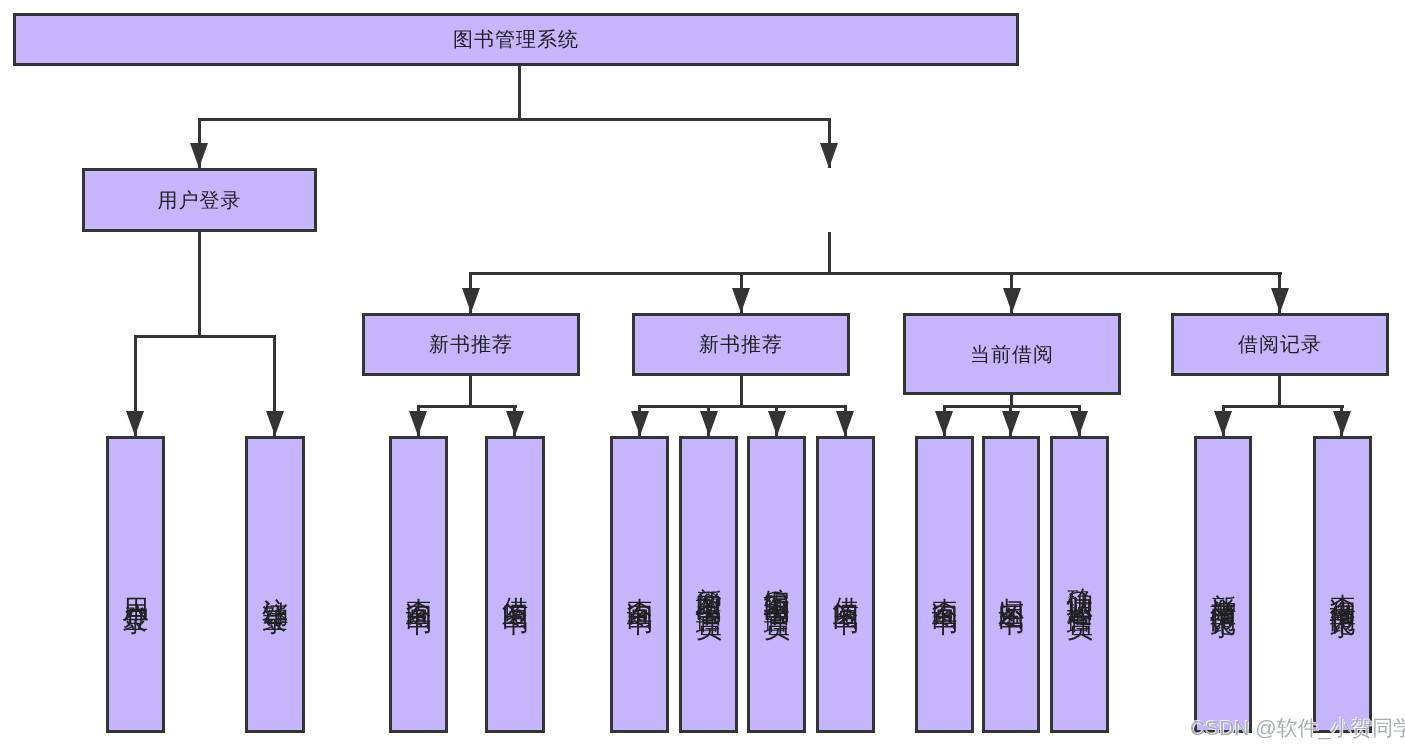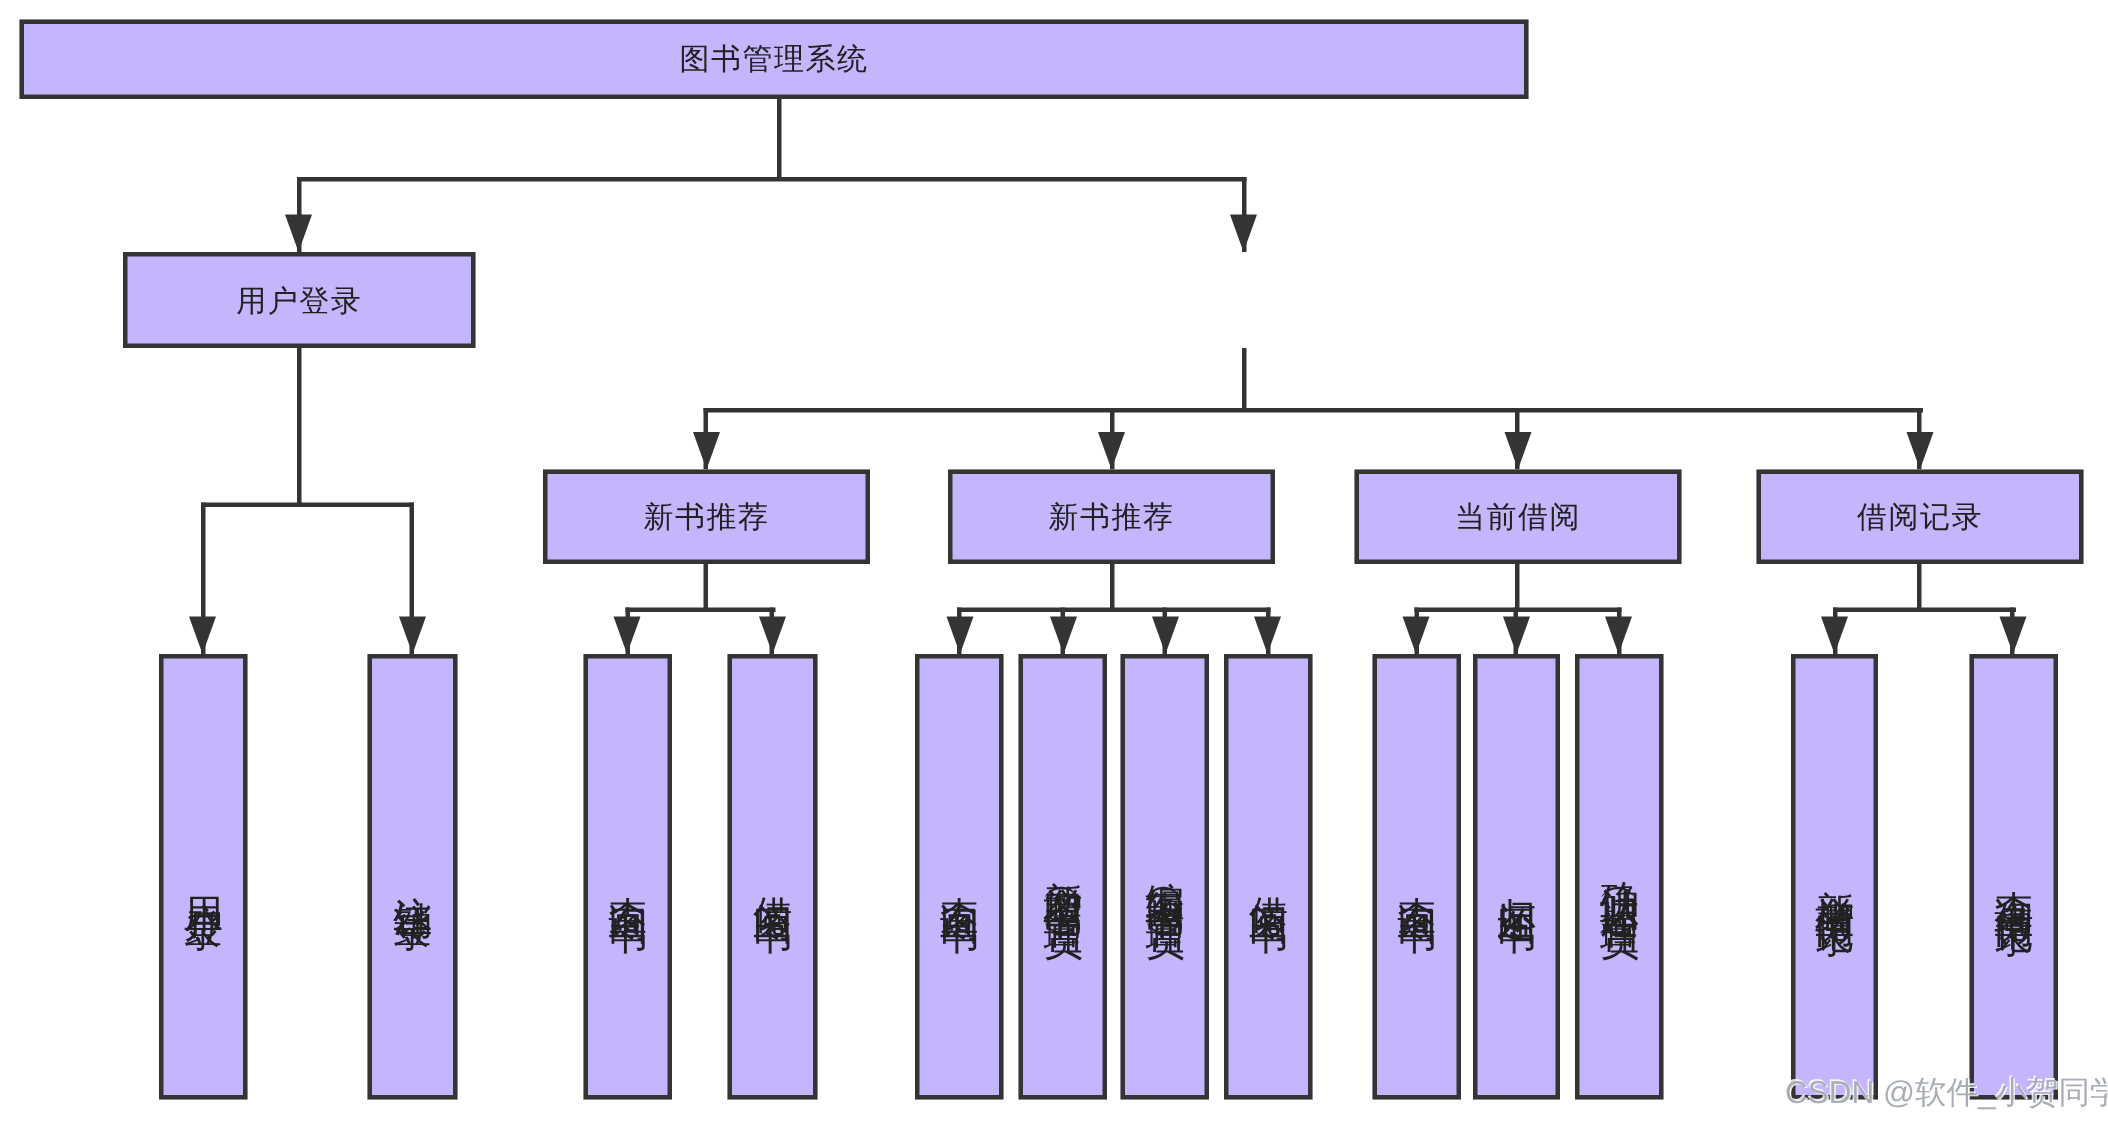--- a/index.html
+++ b/index.html
@@ -124,21 +124,21 @@
   <div class="box hbox" style="left:82px;top:168px;width:235px;height:64px">
     <span>用户登录</span>
   </div>
 
   <div class="box hbox" style="left:362px;top:313px;width:218px;height:63px">
     <span>新书推荐</span>
   </div>
   <div class="box hbox" style="left:632px;top:313px;width:218px;height:63px">
     <span>新书推荐</span>
   </div>
-  <div class="box hbox" style="left:903px;top:313px;width:218px;height:63px">
+  <div class="box hbox" style="left:903px;top:313px;width:218px;height:82px">
     <span>当前借阅</span>
   </div>
   <div class="box hbox" style="left:1171px;top:313px;width:218px;height:63px">
     <span>借阅记录</span>
   </div>
 
   <div class="box vbox" style="left:106px;top:436px;width:59px;height:297px">
     <span class="vt">用户登录</span>
   </div>
   <div class="box vbox" style="left:245px;top:436px;width:60px;height:297px">

